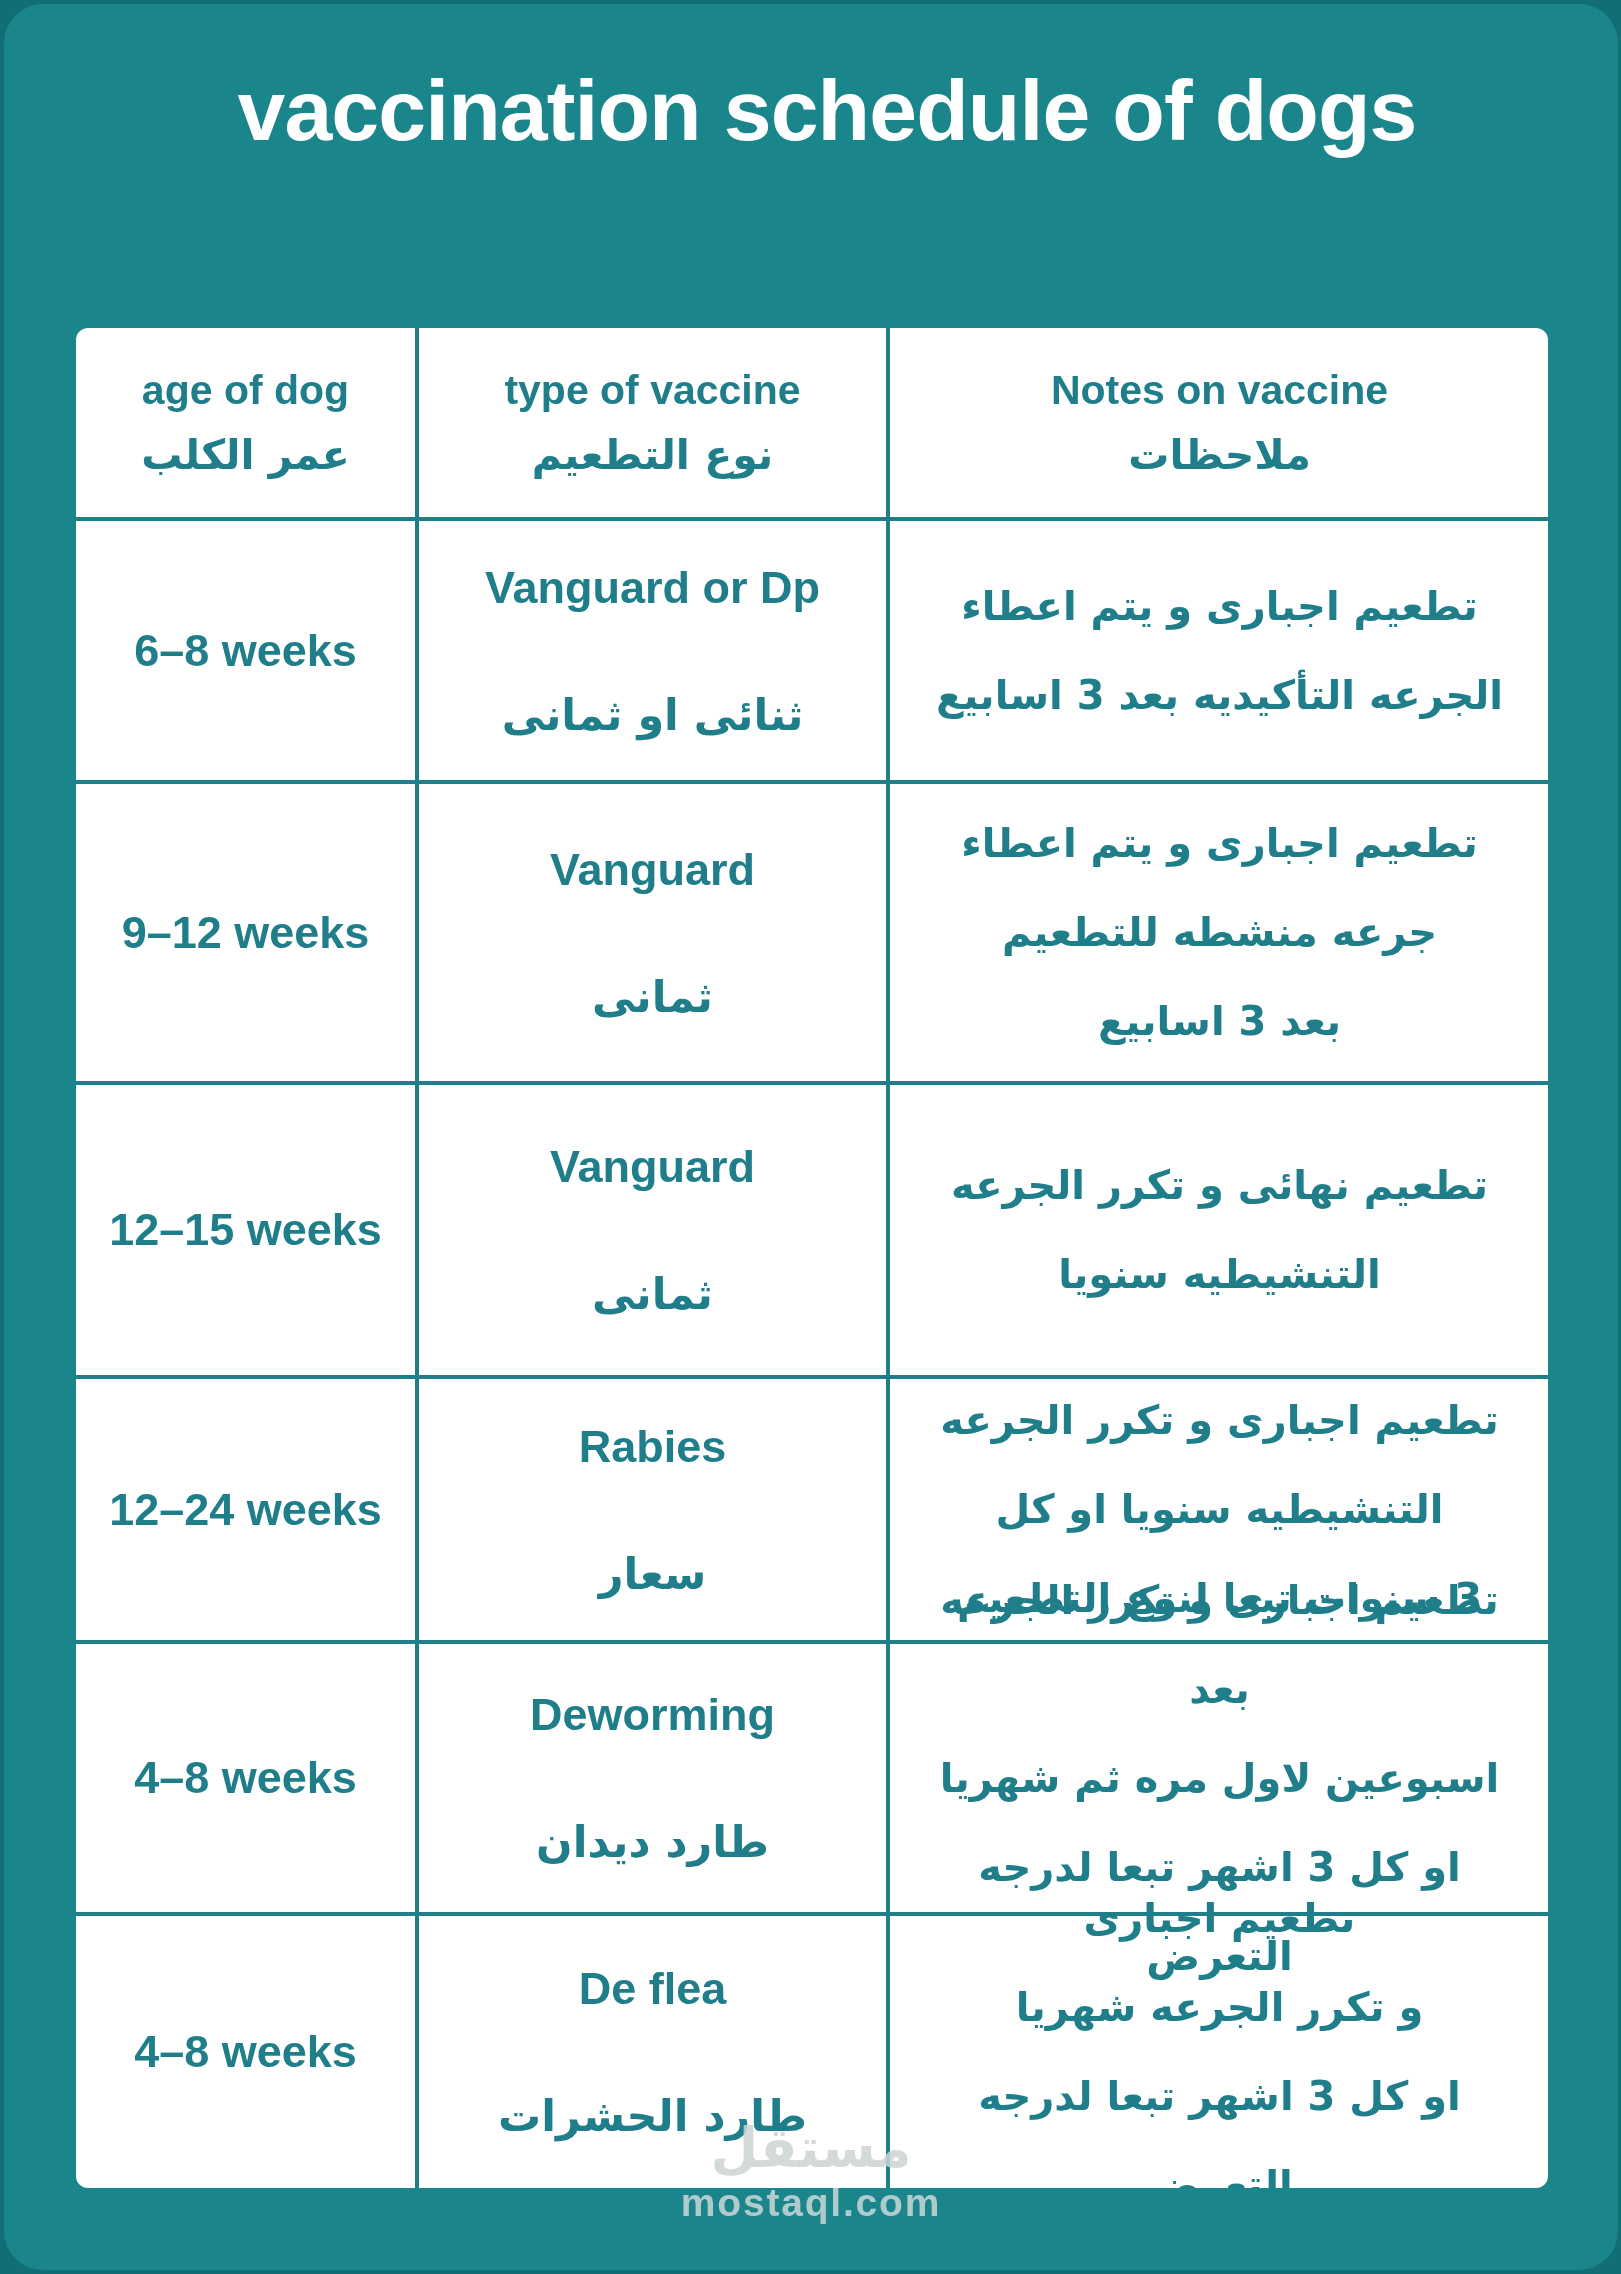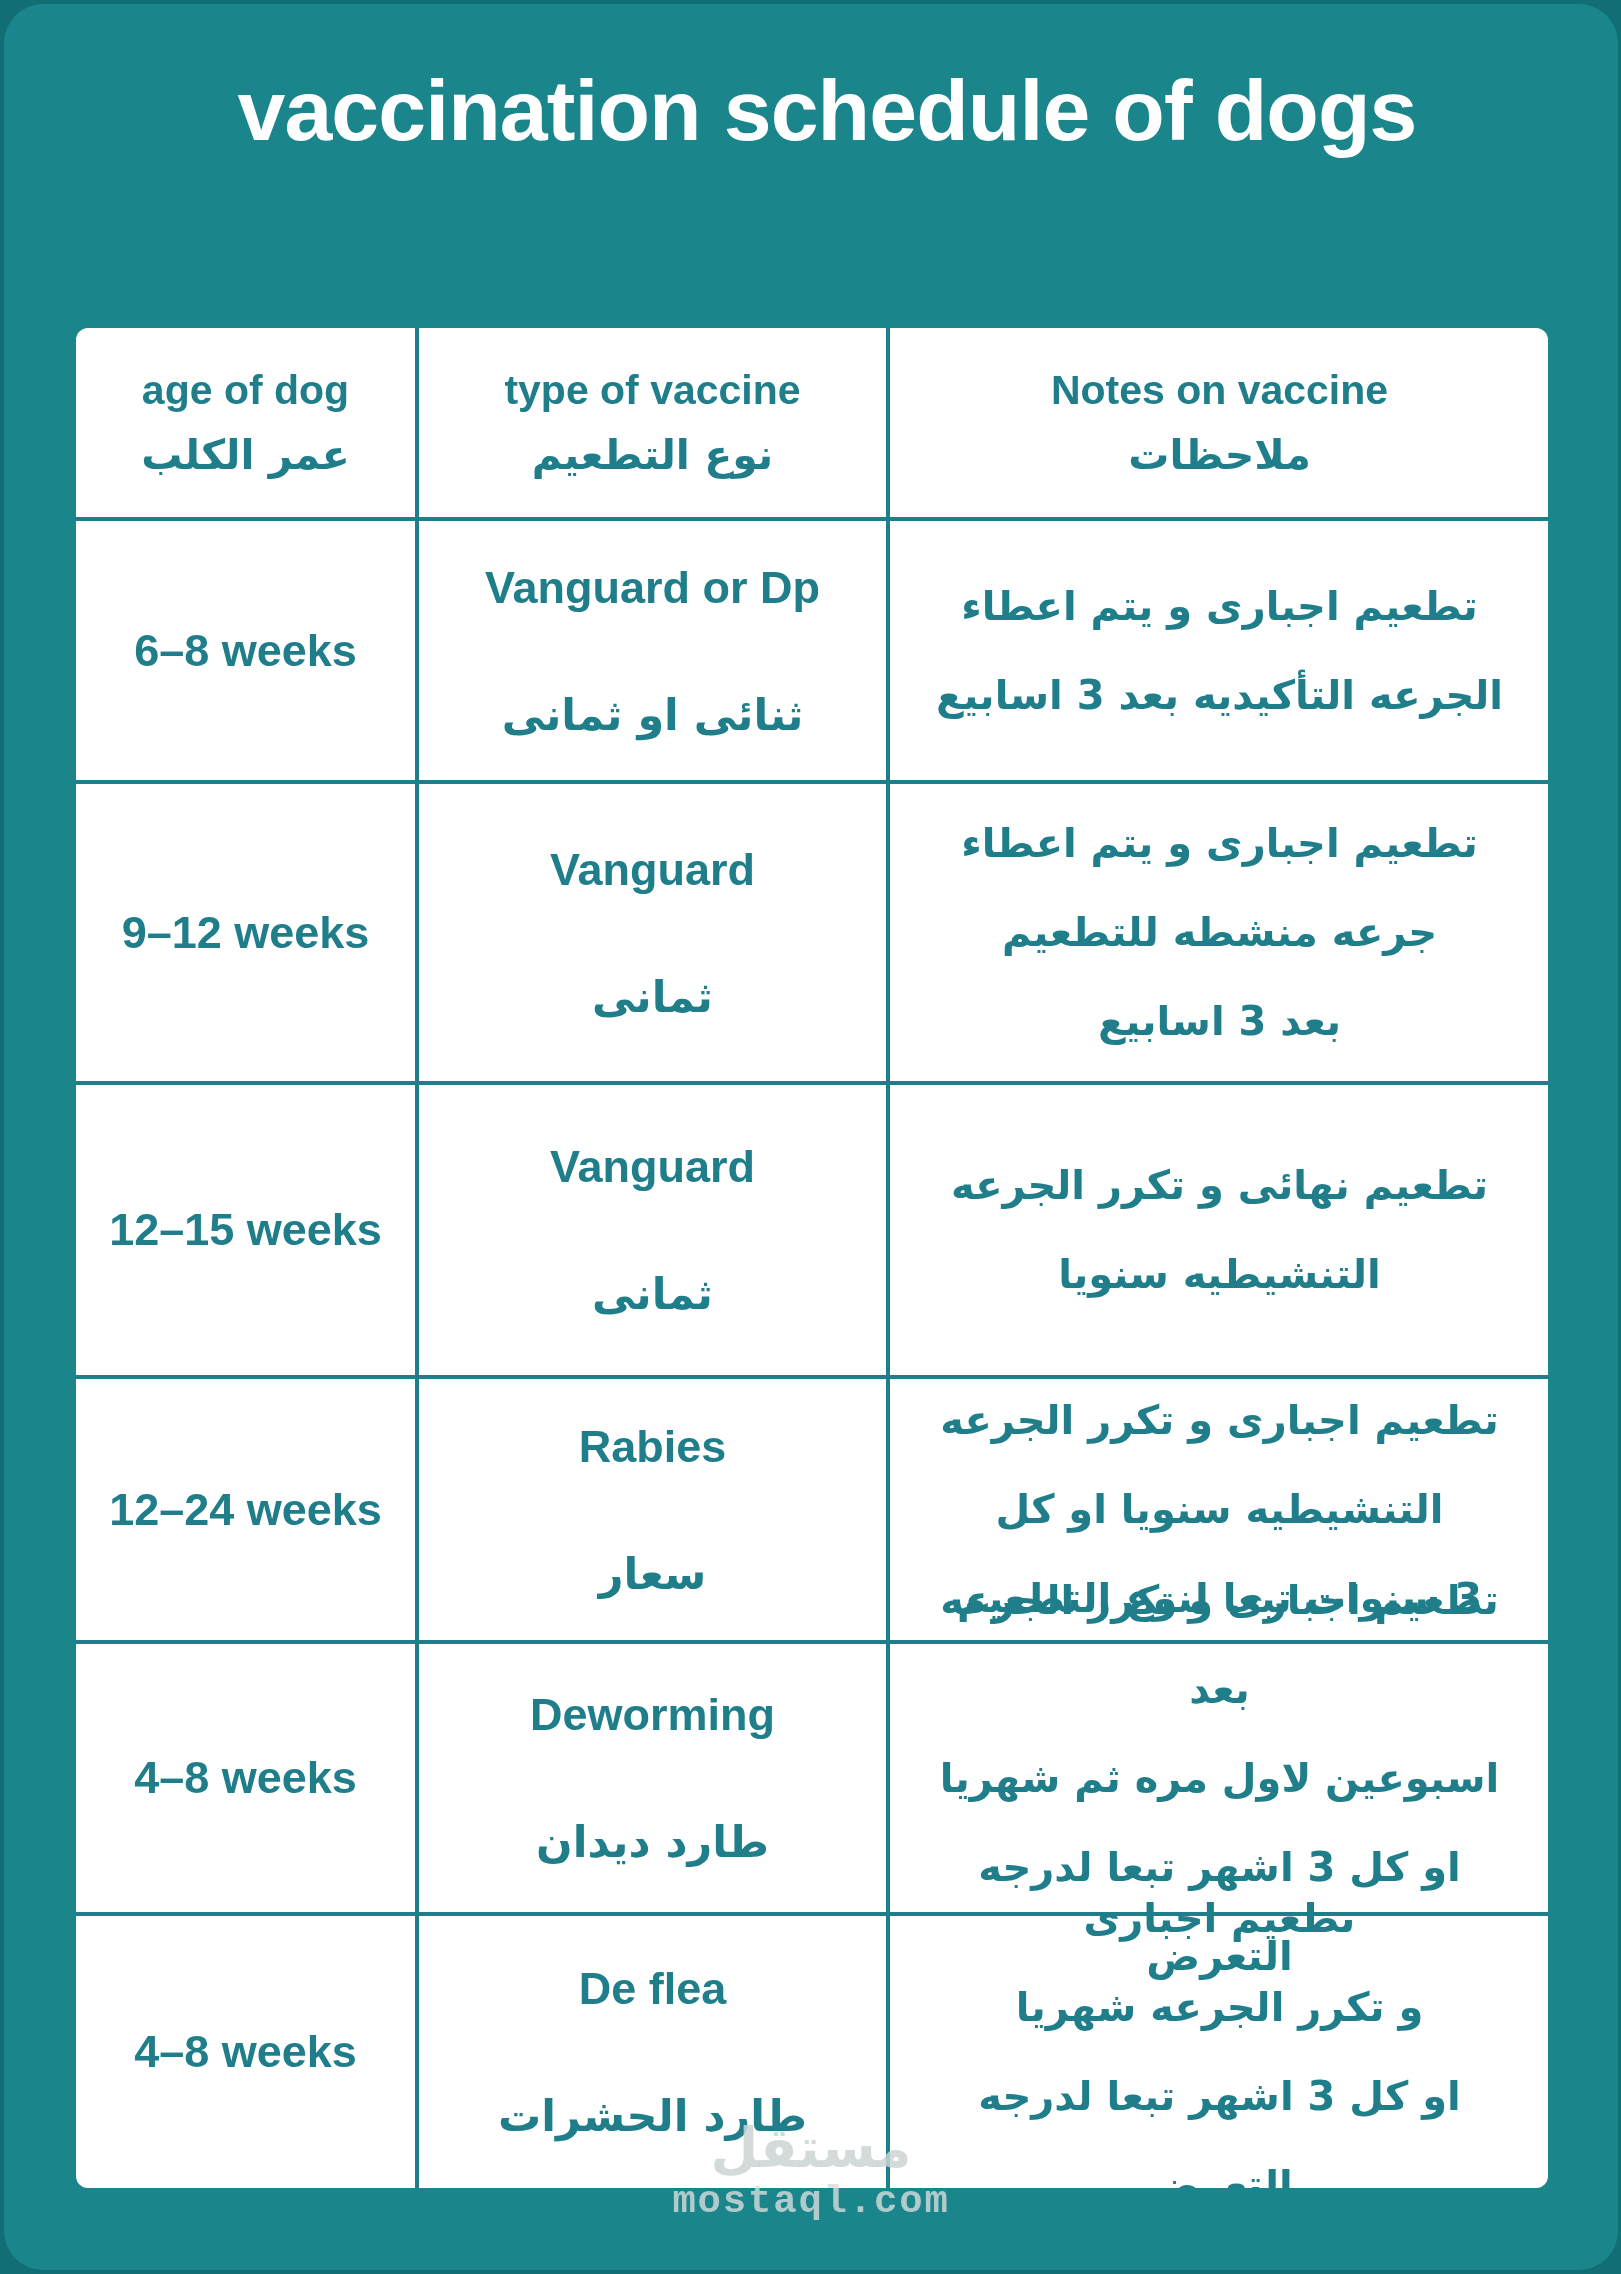--- a/index.html
+++ b/index.html
@@ -62,21 +62,21 @@
   .watermark{
     position:absolute;left:0;top:2115px;width:100%;
     text-align:center;z-index:5;pointer-events:none;
   }
   .wm-logo{
     font-family:"DejaVu Sans",sans-serif;
     font-weight:bold;font-size:55px;line-height:66px;
     color:rgba(205,212,212,0.85);direction:rtl;
   }
   .wm-domain{
-    font-family:Liberation Mono, monospace;
+    font-family:Liberation Sans, sans-serif;
     font-weight:bold;font-size:39px;line-height:43px;
     letter-spacing:1.8px;
     color:rgba(212,220,220,0.8);
   }
 </style>
 </head>
 <body>
 
 <div class="poster">
   <div class="panel"></div>

